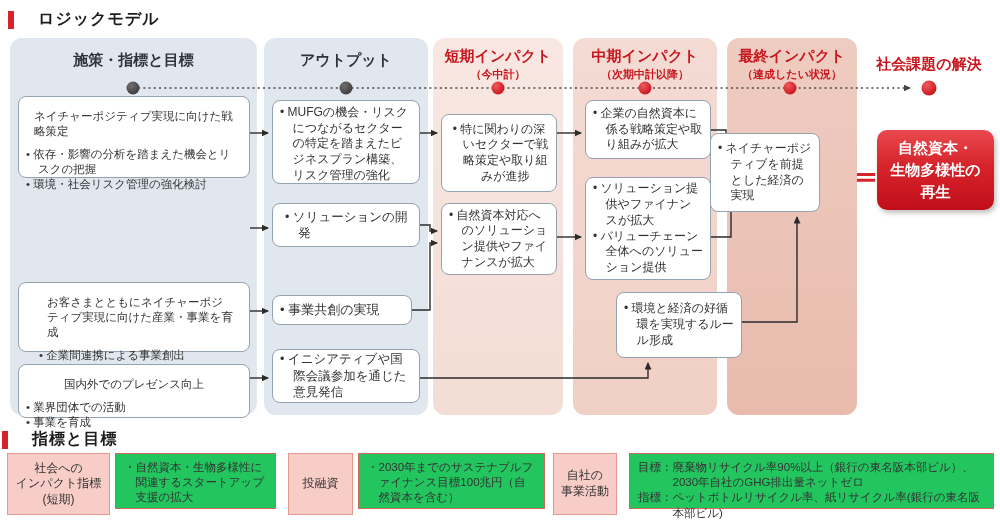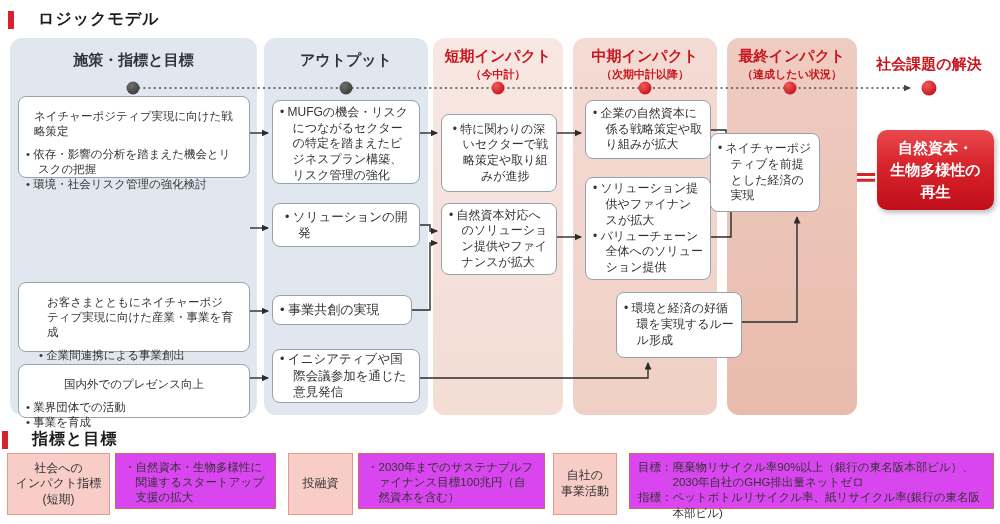--- a/index.html
+++ b/index.html
@@ -48,21 +48,21 @@
   .result-box{position:absolute;left:877px;top:130px;width:117px;height:80px;border-radius:10px;
         background:linear-gradient(#e9494e 0%,#d7232b 45%,#c00f1a 100%);
         box-shadow:2px 3px 5px rgba(0,0,0,.25);display:flex;align-items:center;justify-content:center;
         color:#fff;font-weight:bold;font-size:15px;line-height:1.45;text-align:center;
         white-space:pre-line;z-index:4;}
   svg.connectors{position:absolute;left:0;top:0;z-index:3;pointer-events:none;}
   
   .ind-label{position:absolute;top:453px;height:62px;box-sizing:border-box;background:#f8cdc8;
         border:1px solid #e6988f;display:flex;align-items:center;justify-content:center;
         text-align:center;font-size:12px;line-height:1.3;color:#333;white-space:pre-line;z-index:4;}
-  .ind-value{position:absolute;top:453px;height:56px;box-sizing:border-box;background:#d946ef;
+  .ind-value{position:absolute;top:453px;height:56px;box-sizing:border-box;background:#22c55e;
         border:1px solid #d0685e;padding:6px 8px;font-size:11.5px;line-height:1.32;color:#333;z-index:4;}
   .ind-value .hang1{padding-left:1em;text-indent:-1em;}
   .ind-value .hang3{padding-left:3em;text-indent:-3em;}
   #il1{left:7px;width:103px;}   #iv1{left:115px;width:161px;}
   #il2{left:288px;width:65px;}  #iv2{left:358px;width:187px;}
   #il3{left:553px;width:64px;}  #iv3{left:629px;width:365px;}
 </style>
 </head>
 <body>
 

